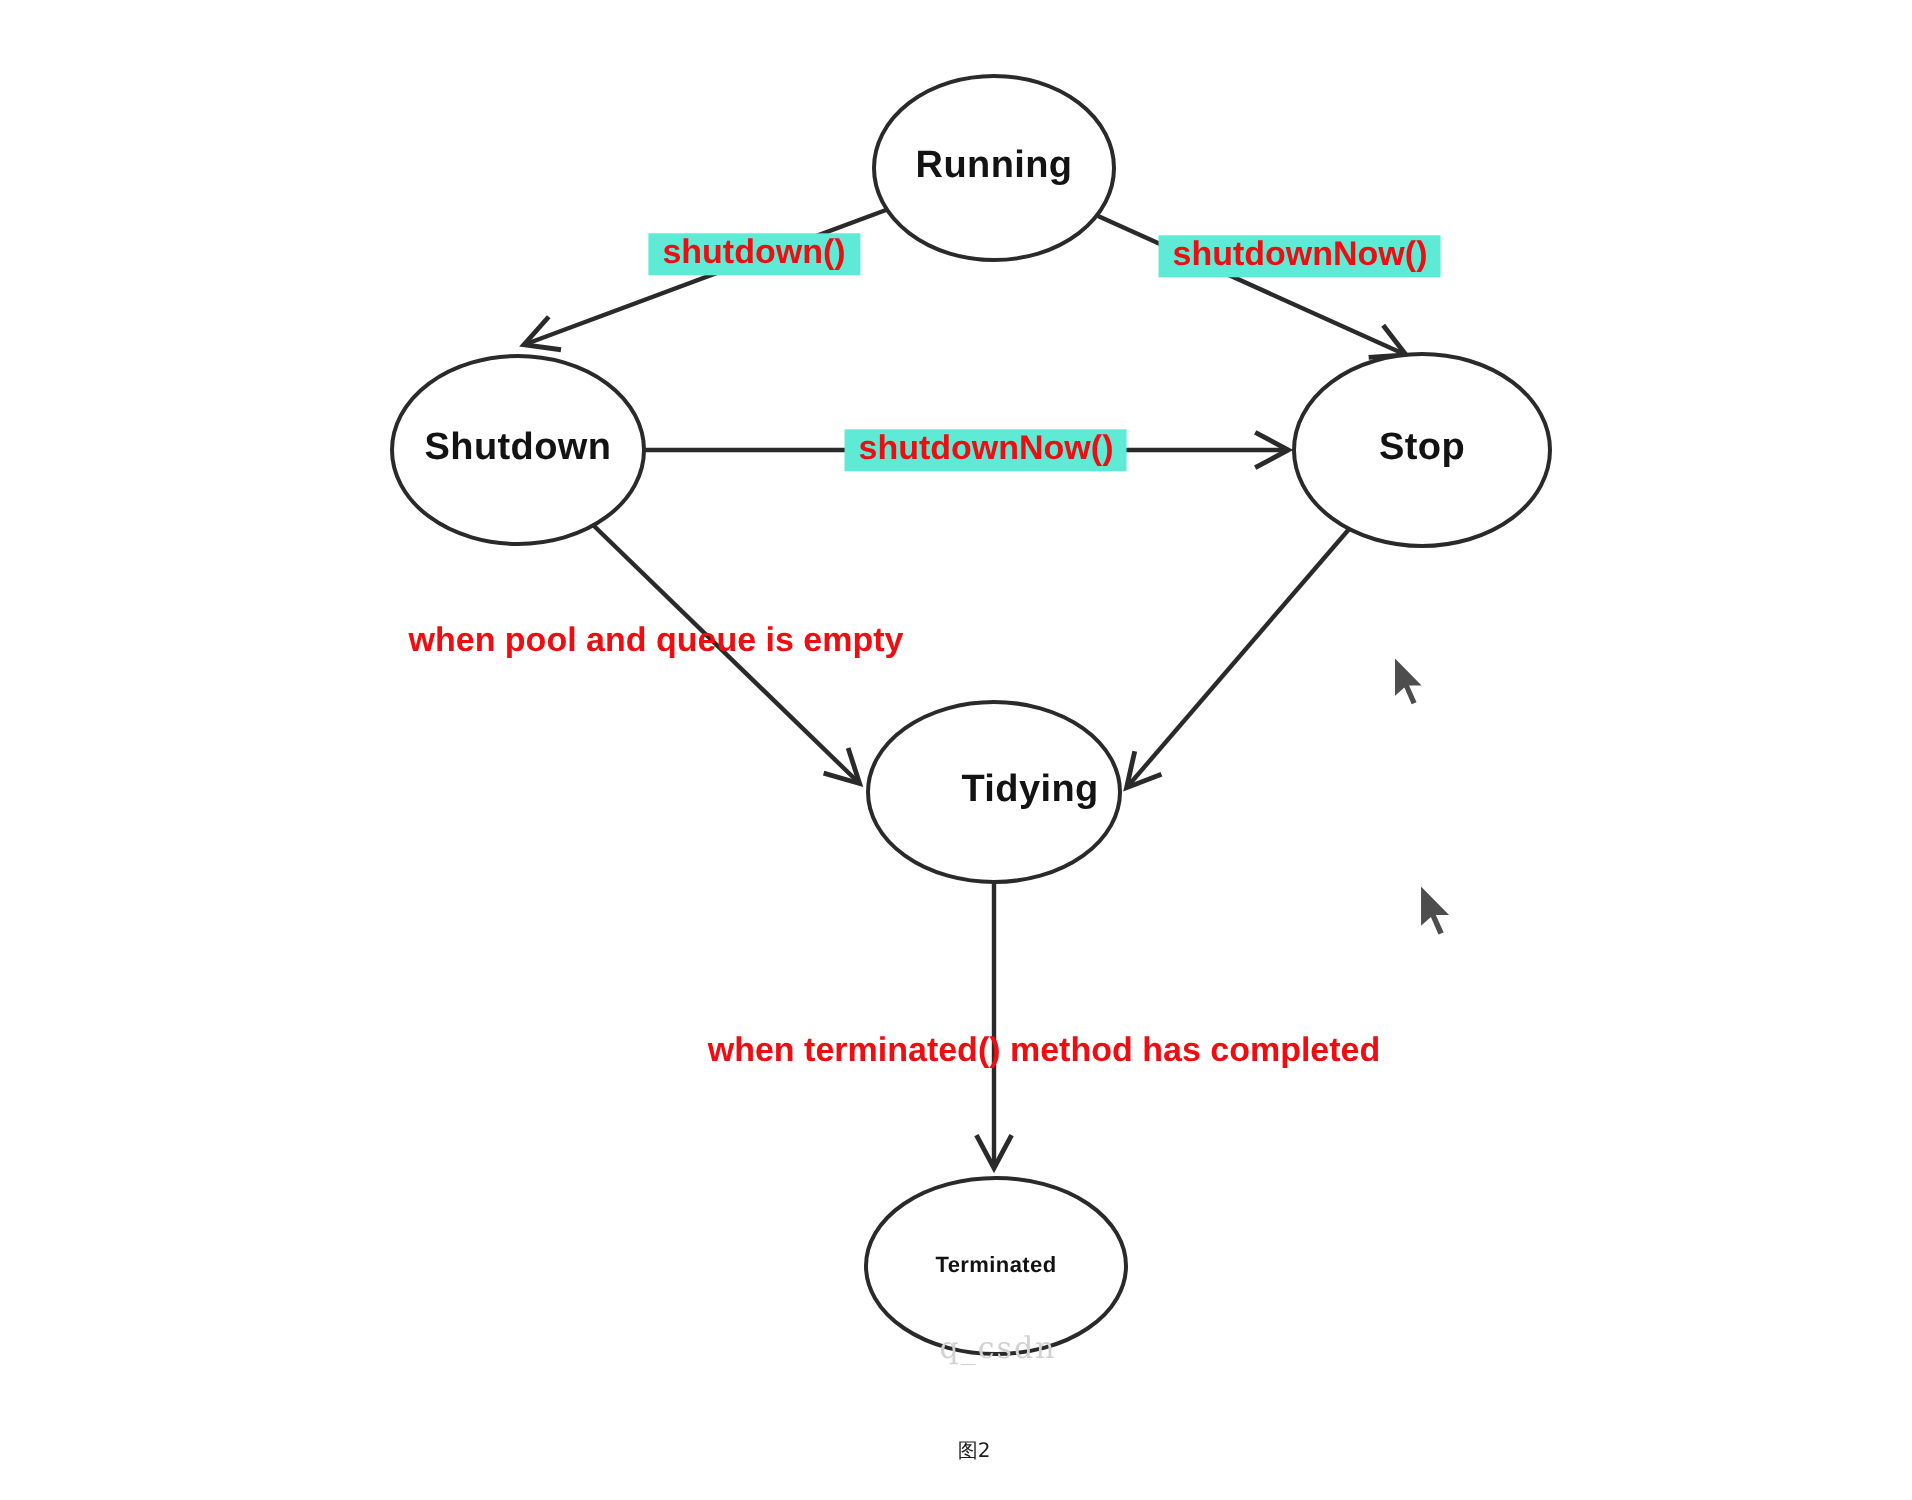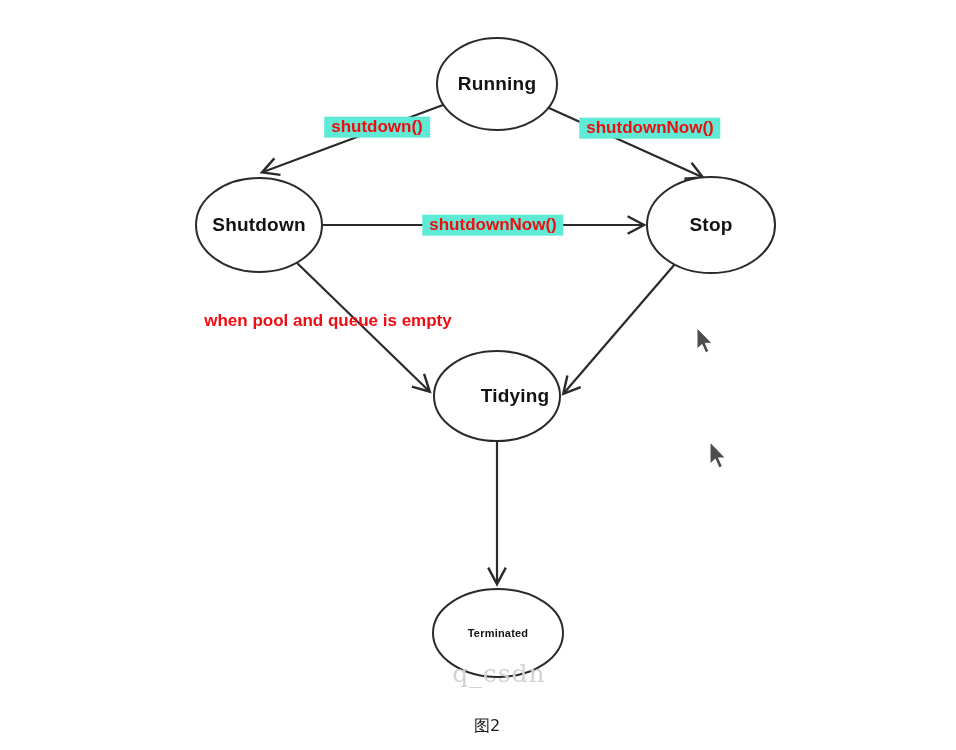--- a/index.html
+++ b/index.html
@@ -37,26 +37,26 @@
     font-weight:bold;
     font-size:17px;
     color:var(--edge-label);
   }
   .edge-label.gapbg{
     background:#5eead4;
     padding:1px 7px;
     margin-left:20px;
   }
   .caption{
-    font-size:16px;
+    font-size:10px;
     color:var(--caption-text);
     font-family:"DejaVu Sans","Liberation Sans",sans-serif;
   }
   .watermark{
-    font-size:25px;
+    font-size:15px;
     color:var(--watermark-text);
     font-family:"DejaVu Serif","Liberation Serif",serif;
     letter-spacing:1px;
     text-align:center;
   }
 </style>
 </head>
 <body style="background: rgb(255, 255, 255);">
 
 <div class="stage">
@@ -94,18 +94,19 @@
   <div class="lbl node-label" style="left:497px;top:84px">Running</div>
   <div class="lbl node-label" style="left:259px;top:225px">Shutdown</div>
   <div class="lbl node-label" style="left:711px;top:225px">Stop</div>
   <div class="lbl node-label" style="left:515px;top:396px">Tidying</div>
   <div class="lbl node-label small" style="left:498px;top:633px">Terminated</div>
 
   <div class="lbl edge-label gapbg" style="left:357px;top:127px">shutdown()</div>
   <div class="lbl edge-label gapbg" style="left:630px;top:128px">shutdownNow()</div>
   <div class="lbl edge-label gapbg" style="left:473px;top:225px">shutdownNow()</div>
   <div class="lbl edge-label" style="left:328px;top:321px">when pool and queue is empty</div>
+  <div class="lbl edge-label" style="left:522px;top:526px">when terminated() method has completed</div>
 
   <div class="lbl watermark" style="left:499px;top:674px">q_csdn</div>
 
   <div class="lbl caption" style="left:487px;top:726px">图2</div>
 
 </div>
 
 </body></html>

